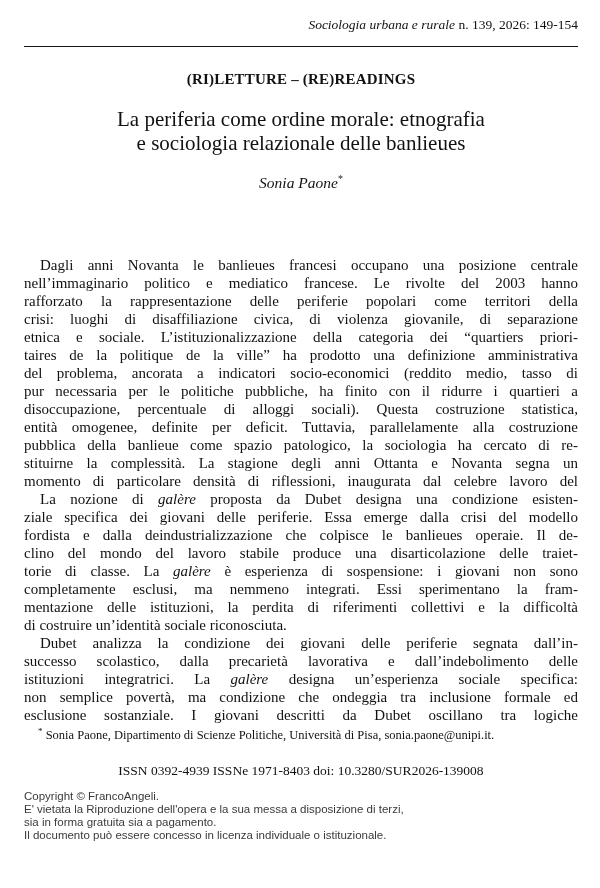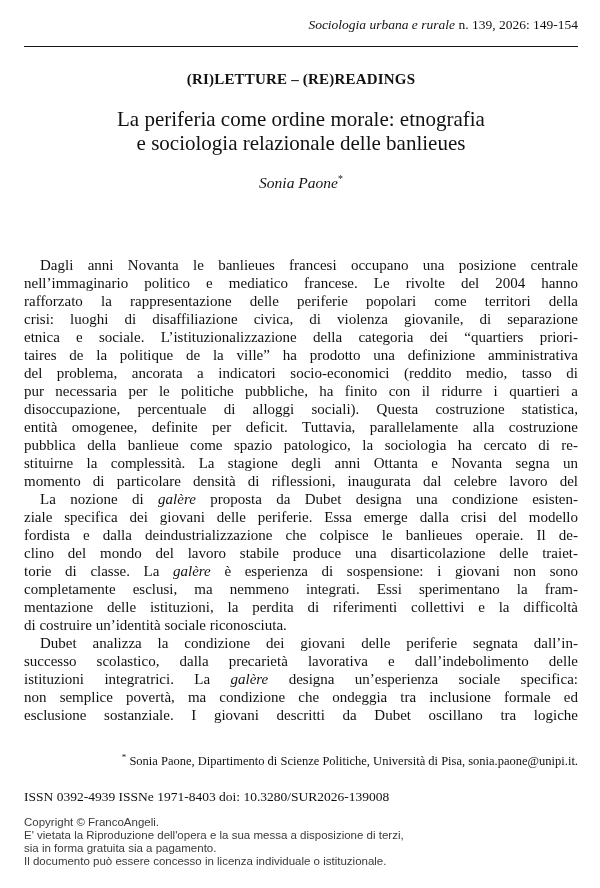--- a/index.html
+++ b/index.html
@@ -27,23 +27,23 @@
   }
   .title .tline { display: block; }
   .author { margin-top: 15px; text-align: center; font-size: 15.5px; line-height: 18px; }
   .author em { font-style: italic; text-align: center; }
   .author sup { font-size: 10px; }
   .body-text { margin-top: 64px; font-size: 15px; line-height: 18px; }
   .ln { text-align: justify; text-align-last: justify; }
   .ln.noj { text-align-last: left; }
   .ln.indent { text-indent: 16px; }
   .ln em { font-style: italic; }
-  .footnote { margin-top: 26px; font-size: 12.5px; line-height: 15px; text-indent: 14px; text-align: right; }
+  .footnote { font-size: 12.5px; line-height: 15px; text-indent: 14px; }
   .footnote sup { font-size: 9px; }
-  .issn { margin-top: 20px; font-size: 13.5px; line-height: 16px; }
+  .issn { margin-top: 20px; text-align: center; font-size: 13.5px; line-height: 16px; }
   .copyright {
     margin-top: 11px; text-align: left;
     font-family: "Liberation Sans", sans-serif;
     font-size: 11.5px; line-height: 13px; color: #3a3a3a;
   }
 </style>
 </head>
 <body>
 
 <div class="page">
@@ -60,21 +60,21 @@
     <span class="tline">La periferia come ordine morale: etnografia</span>
     <span class="tline">e sociologia relazionale delle banlieues</span>
   </h1>
 
   <div class="author">
     <em>Sonia Paone</em><sup>*</sup>
   </div>
 
   <div class="body-text">
       <div class="ln indent">Dagli anni Novanta le banlieues francesi occupano una posizione centrale</div>
-      <div class="ln">nell’immaginario politico e mediatico francese. Le rivolte del 2004 hanno</div>
+      <div class="ln">nell’immaginario politico e mediatico francese. Le rivolte del 2003 hanno</div>
       <div class="ln">rafforzato la rappresentazione delle periferie popolari come territori della</div>
       <div class="ln">crisi: luoghi di disaffiliazione civica, di violenza giovanile, di separazione</div>
       <div class="ln">etnica e sociale. L’istituzionalizzazione della categoria dei “quartiers priori-</div>
       <div class="ln">taires de la politique de la ville” ha prodotto una definizione amministrativa</div>
       <div class="ln">del problema, ancorata a indicatori socio-economici (reddito medio, tasso di</div>
       <div class="ln">pur necessaria per le politiche pubbliche, ha finito con il ridurre i quartieri a</div>
       <div class="ln">disoccupazione, percentuale di alloggi sociali). Questa costruzione statistica,</div>
       <div class="ln">entità omogenee, definite per deficit. Tuttavia, parallelamente alla costruzione</div>
       <div class="ln">pubblica della banlieue come spazio patologico, la sociologia ha cercato di re-</div>
       <div class="ln">stituirne la complessità. La stagione degli anni Ottanta e Novanta segna un</div>

